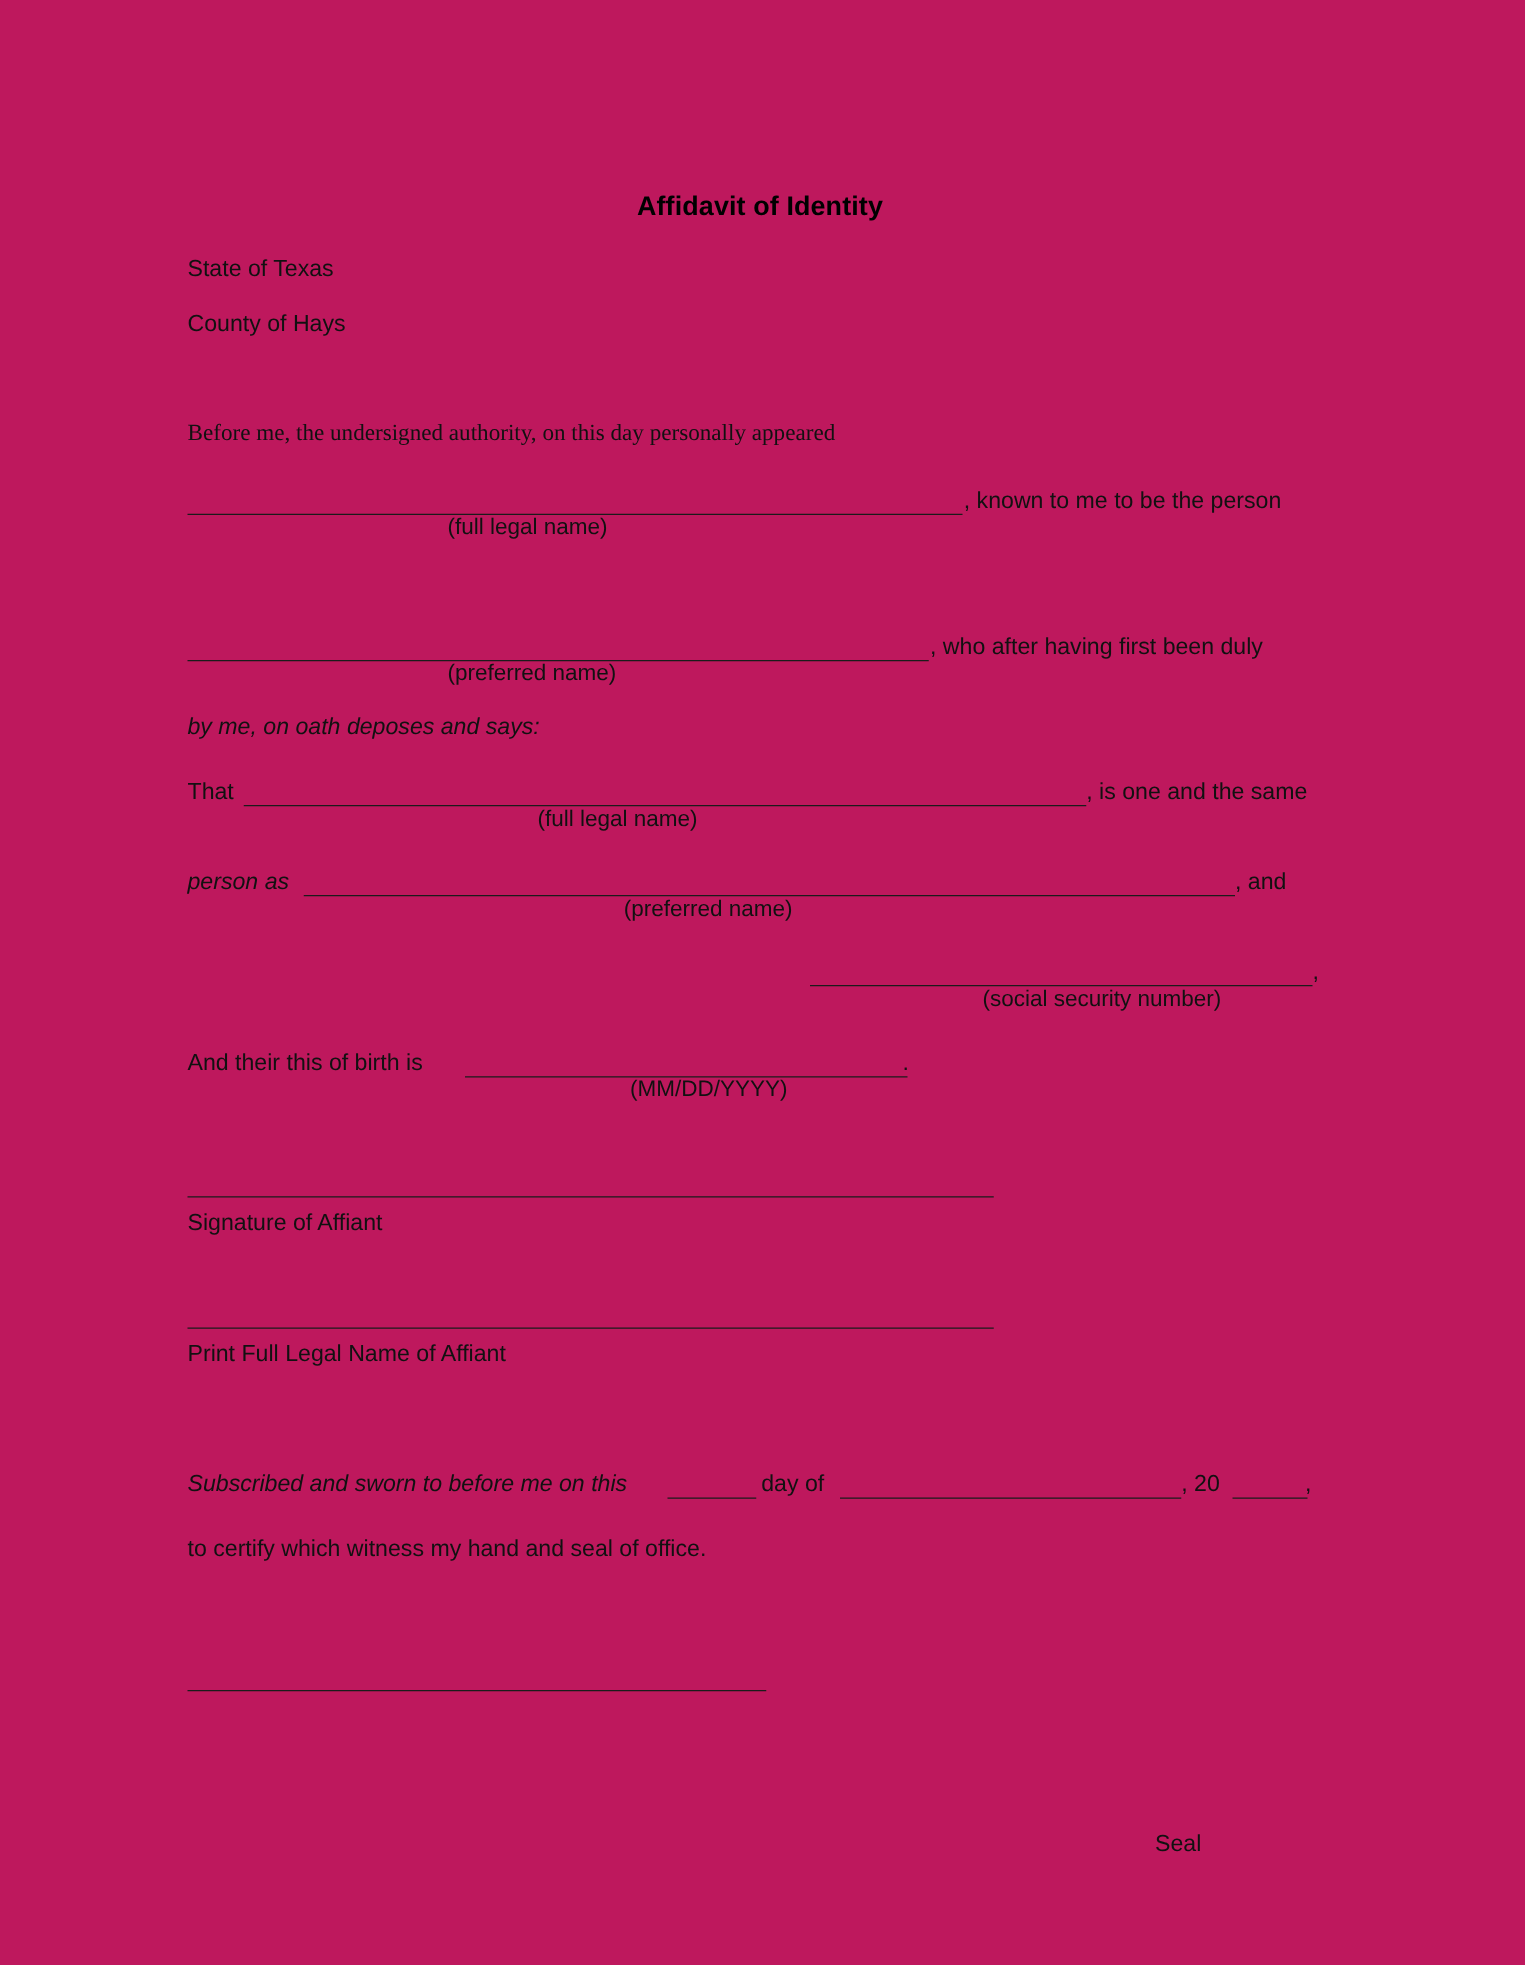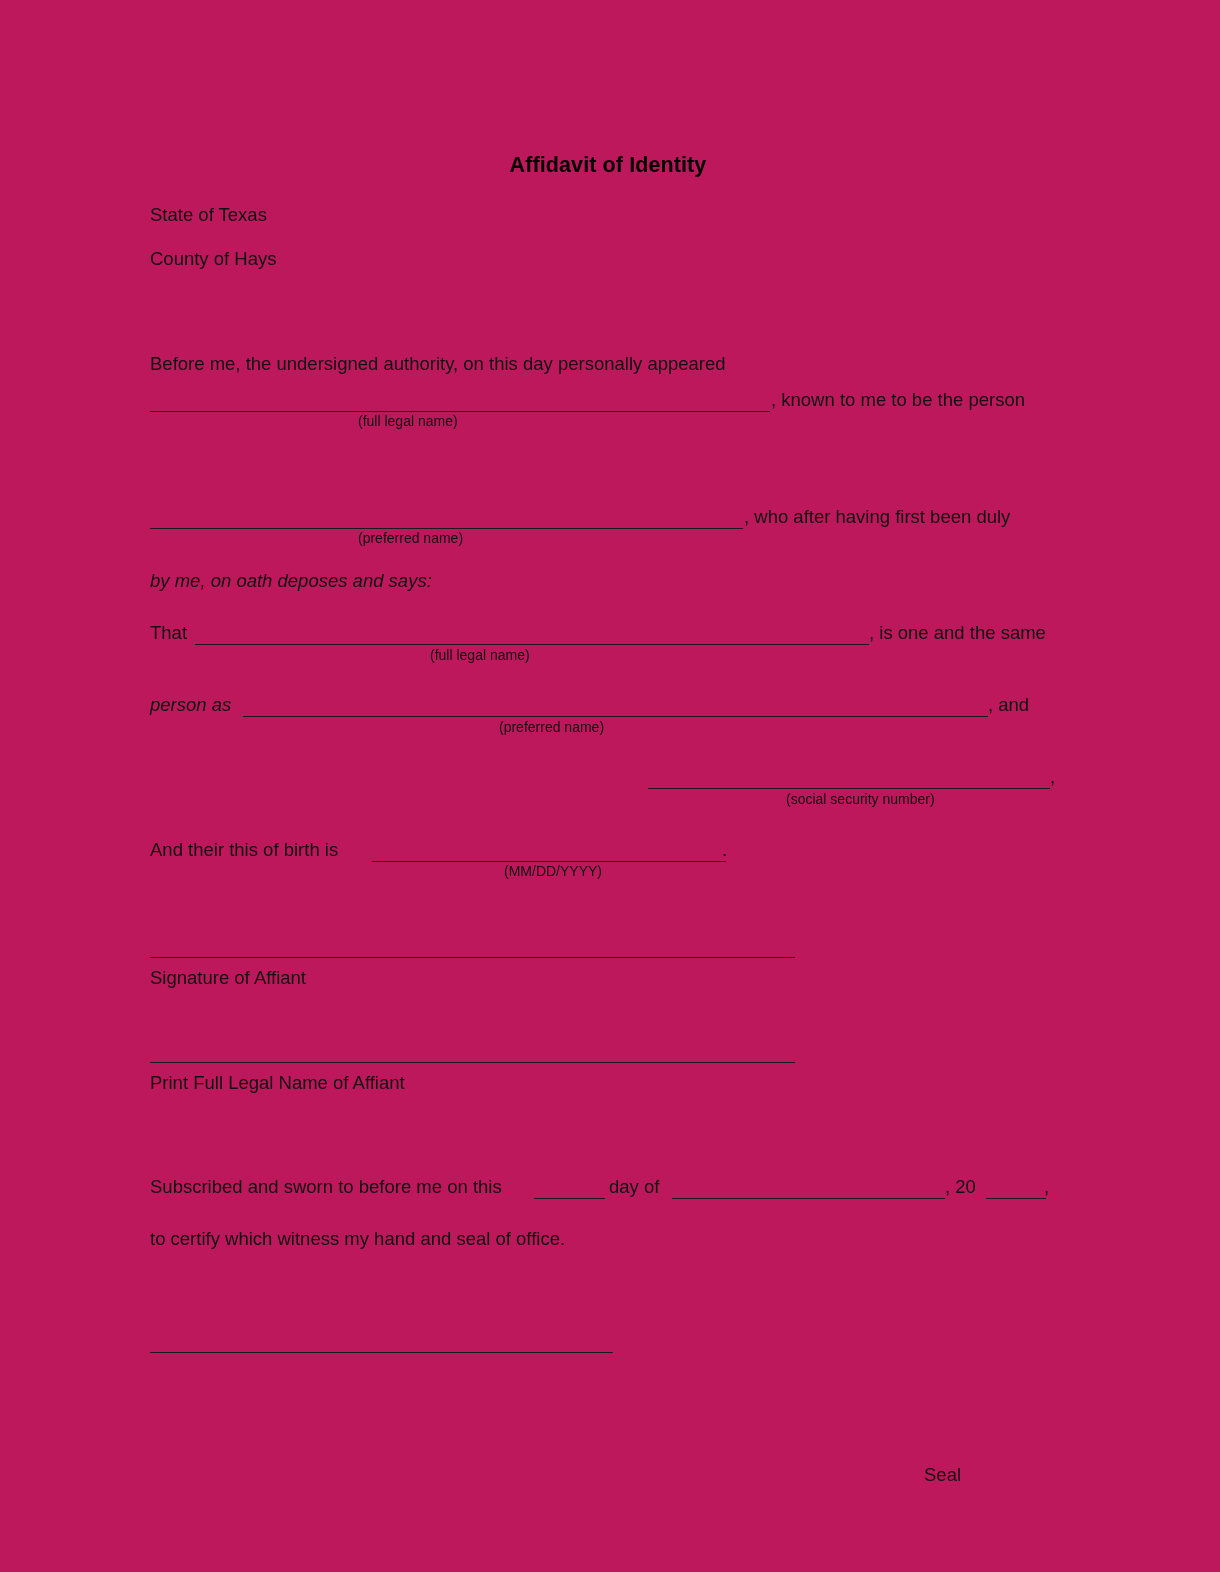--- a/index.html
+++ b/index.html
@@ -44,21 +44,21 @@
   .ln {
     position: absolute;
     font-size: 18.5px;
     line-height: 24px;
     white-space: nowrap;
     color: #111111;
   }
 
   .cap {
     position: absolute;
-    font-size: 14px;
+    font-size: 18px;
     line-height: 15px;
     white-space: nowrap;
     color: #111111;
     text-align: right;
   }
 
   
   .rule {
     position: absolute;
     height: 0;
@@ -76,21 +76,21 @@
 <body>
 
 <div class="page">
 
   <div class="doc-title">Affidavit of Identity</div>
 
   <div class="ln" style="left:150px; top:203px;">State of Texas</div>
 
   <div class="ln" style="left:150px; top:247px;">County of Hays</div>
 
-  <div class="ln" style="left:150px; top:352px;">Before me, the undersigned authority, on this day personally appeared</div>
+  <div class="ln" style="left:150px; top:335px;font-family:Liberation Serif, serif;">Before me, the undersigned authority, on this day personally appeared</div>
 
   <div class="rule" style="left:150px; top:411px; width:620px;"></div>
   <div class="ln" style="left:771px; top:388px;">, known to me to be the person</div>
   <div class="cap" style="left:358px; top:414px;">(full legal name)</div>
 
 
   <div class="rule" style="left:150px; top:528px; width:593px;"></div>
   <div class="ln" style="left:744px; top:505px;">, who after having first been duly</div>
   <div class="cap" style="left:358px; top:531px;">(preferred name)</div>
 
@@ -114,21 +114,21 @@
   <div class="rule" style="left:372px; top:861px; width:354px;"></div>
   <div class="ln" style="left:722px; top:838px;">.</div>
   <div class="cap" style="left:504px; top:864px;">(MM/DD/YYYY)</div>
 
   <div class="rule" style="left:150px; top:957px; width:645px;"></div>
   <div class="ln" style="left:150px; top:966px;">Signature of Affiant</div>
 
   <div class="rule" style="left:150px; top:1062px; width:645px;"></div>
   <div class="ln" style="left:150px; top:1071px;">Print Full Legal Name of Affiant</div>
 
-  <div class="ln" style="left:150px; top:1175px;">Subscribed and sworn to before me on this</div>
+  <div class="ln" style="left:150px; top:1175px;font-style:italic;">Subscribed and sworn to before me on this</div>
   <div class="rule-thin" style="left:534px; top:1198px; width:71px;"></div>
   <div class="ln" style="left:609px; top:1175px;">day of</div>
   <div class="rule-thin" style="left:672px; top:1198px; width:273px;"></div>
   <div class="ln" style="left:945px; top:1175px;">, 20</div>
   <div class="rule-thin" style="left:986px; top:1198px; width:60px;"></div>
   <div class="ln" style="left:1044px; top:1175px;">,</div>
 
   <div class="ln" style="left:150px; top:1227px;">to certify which witness my hand and seal of office.</div>
 
   <div class="rule" style="left:150px; top:1352px; width:463px;"></div>

